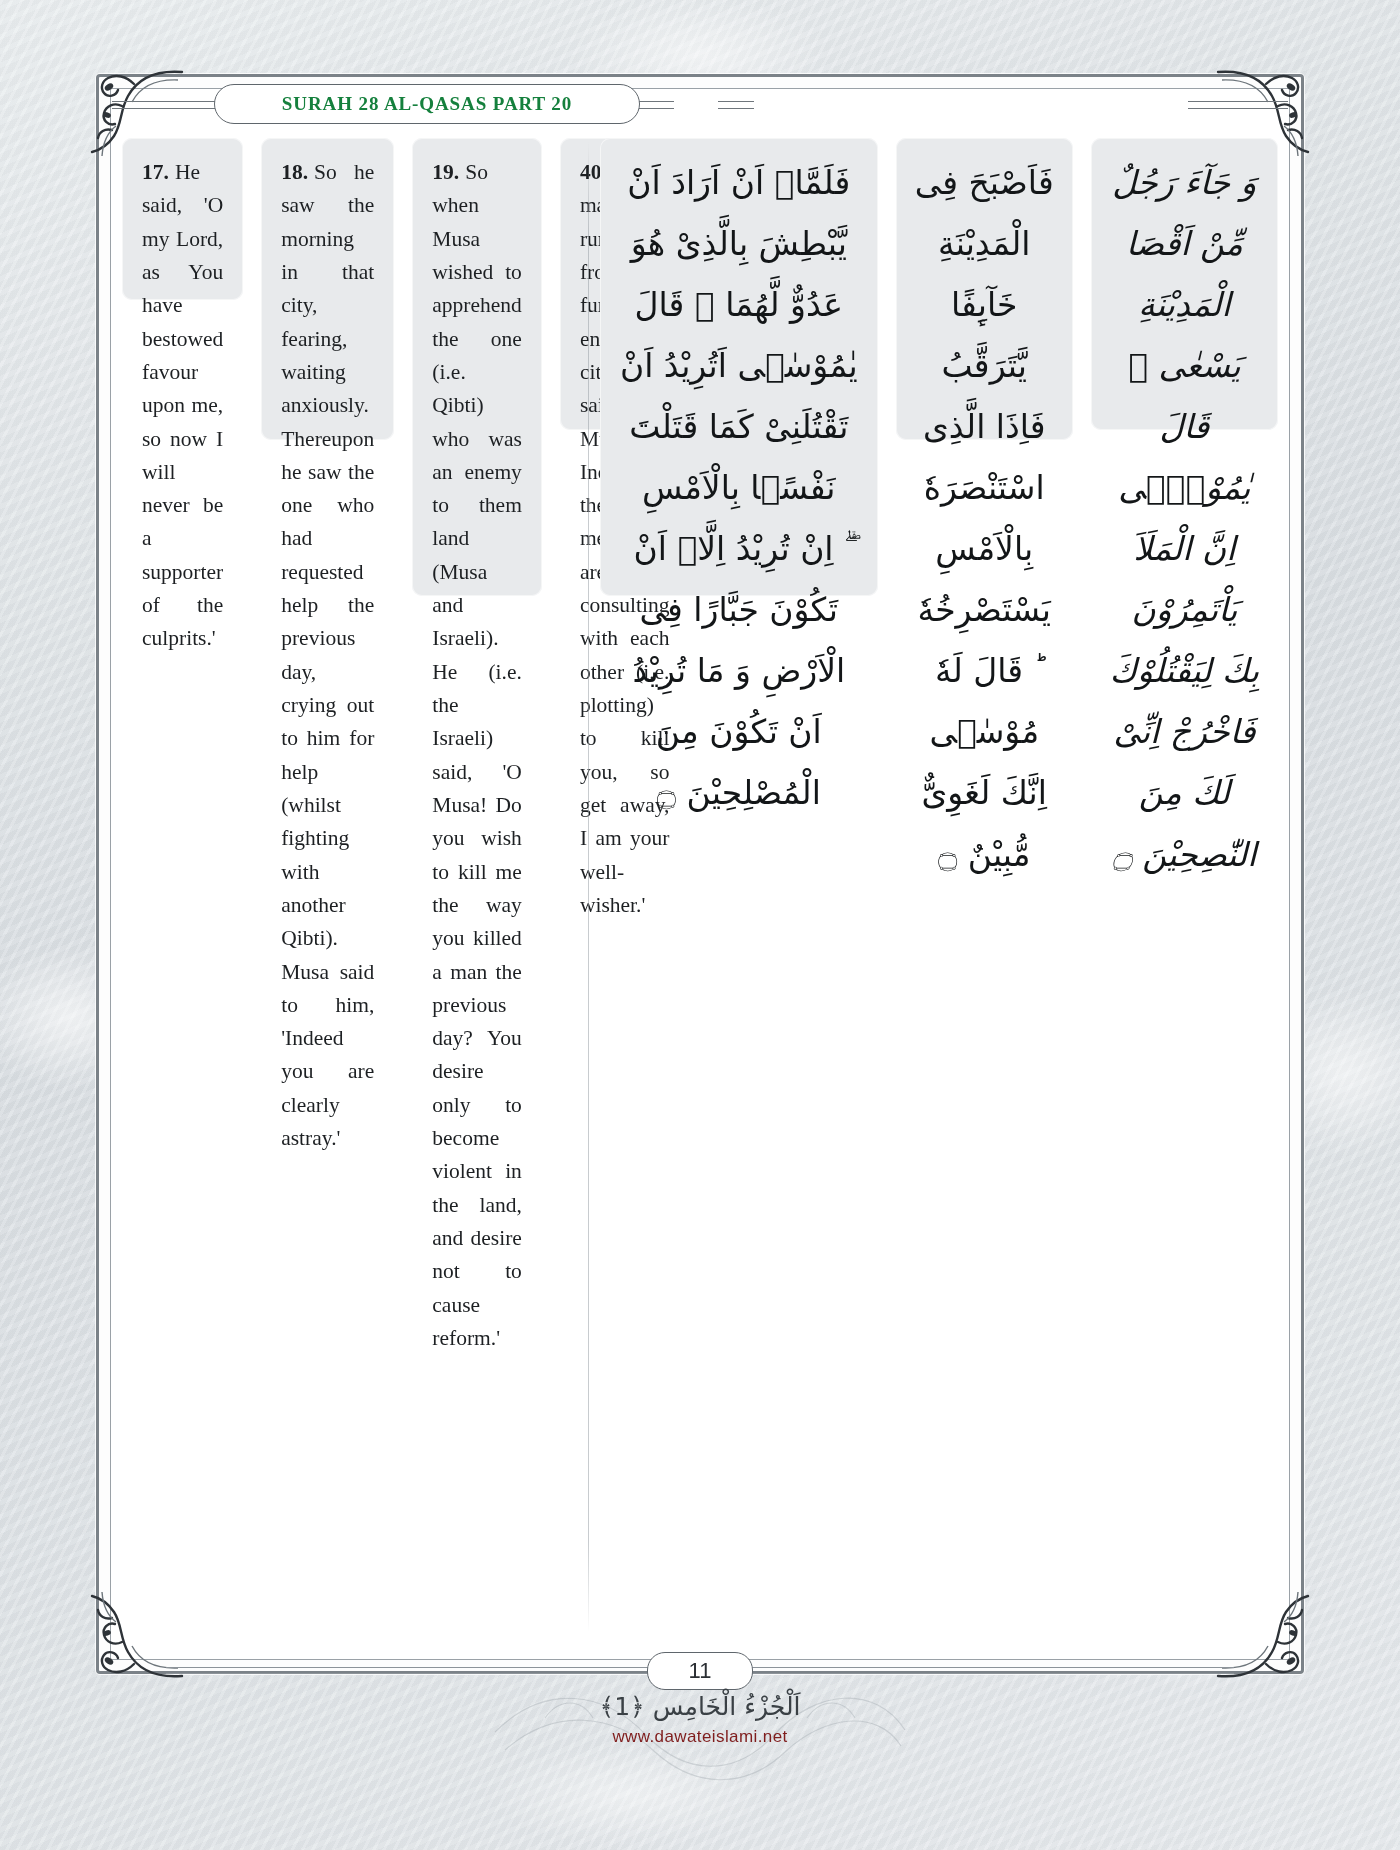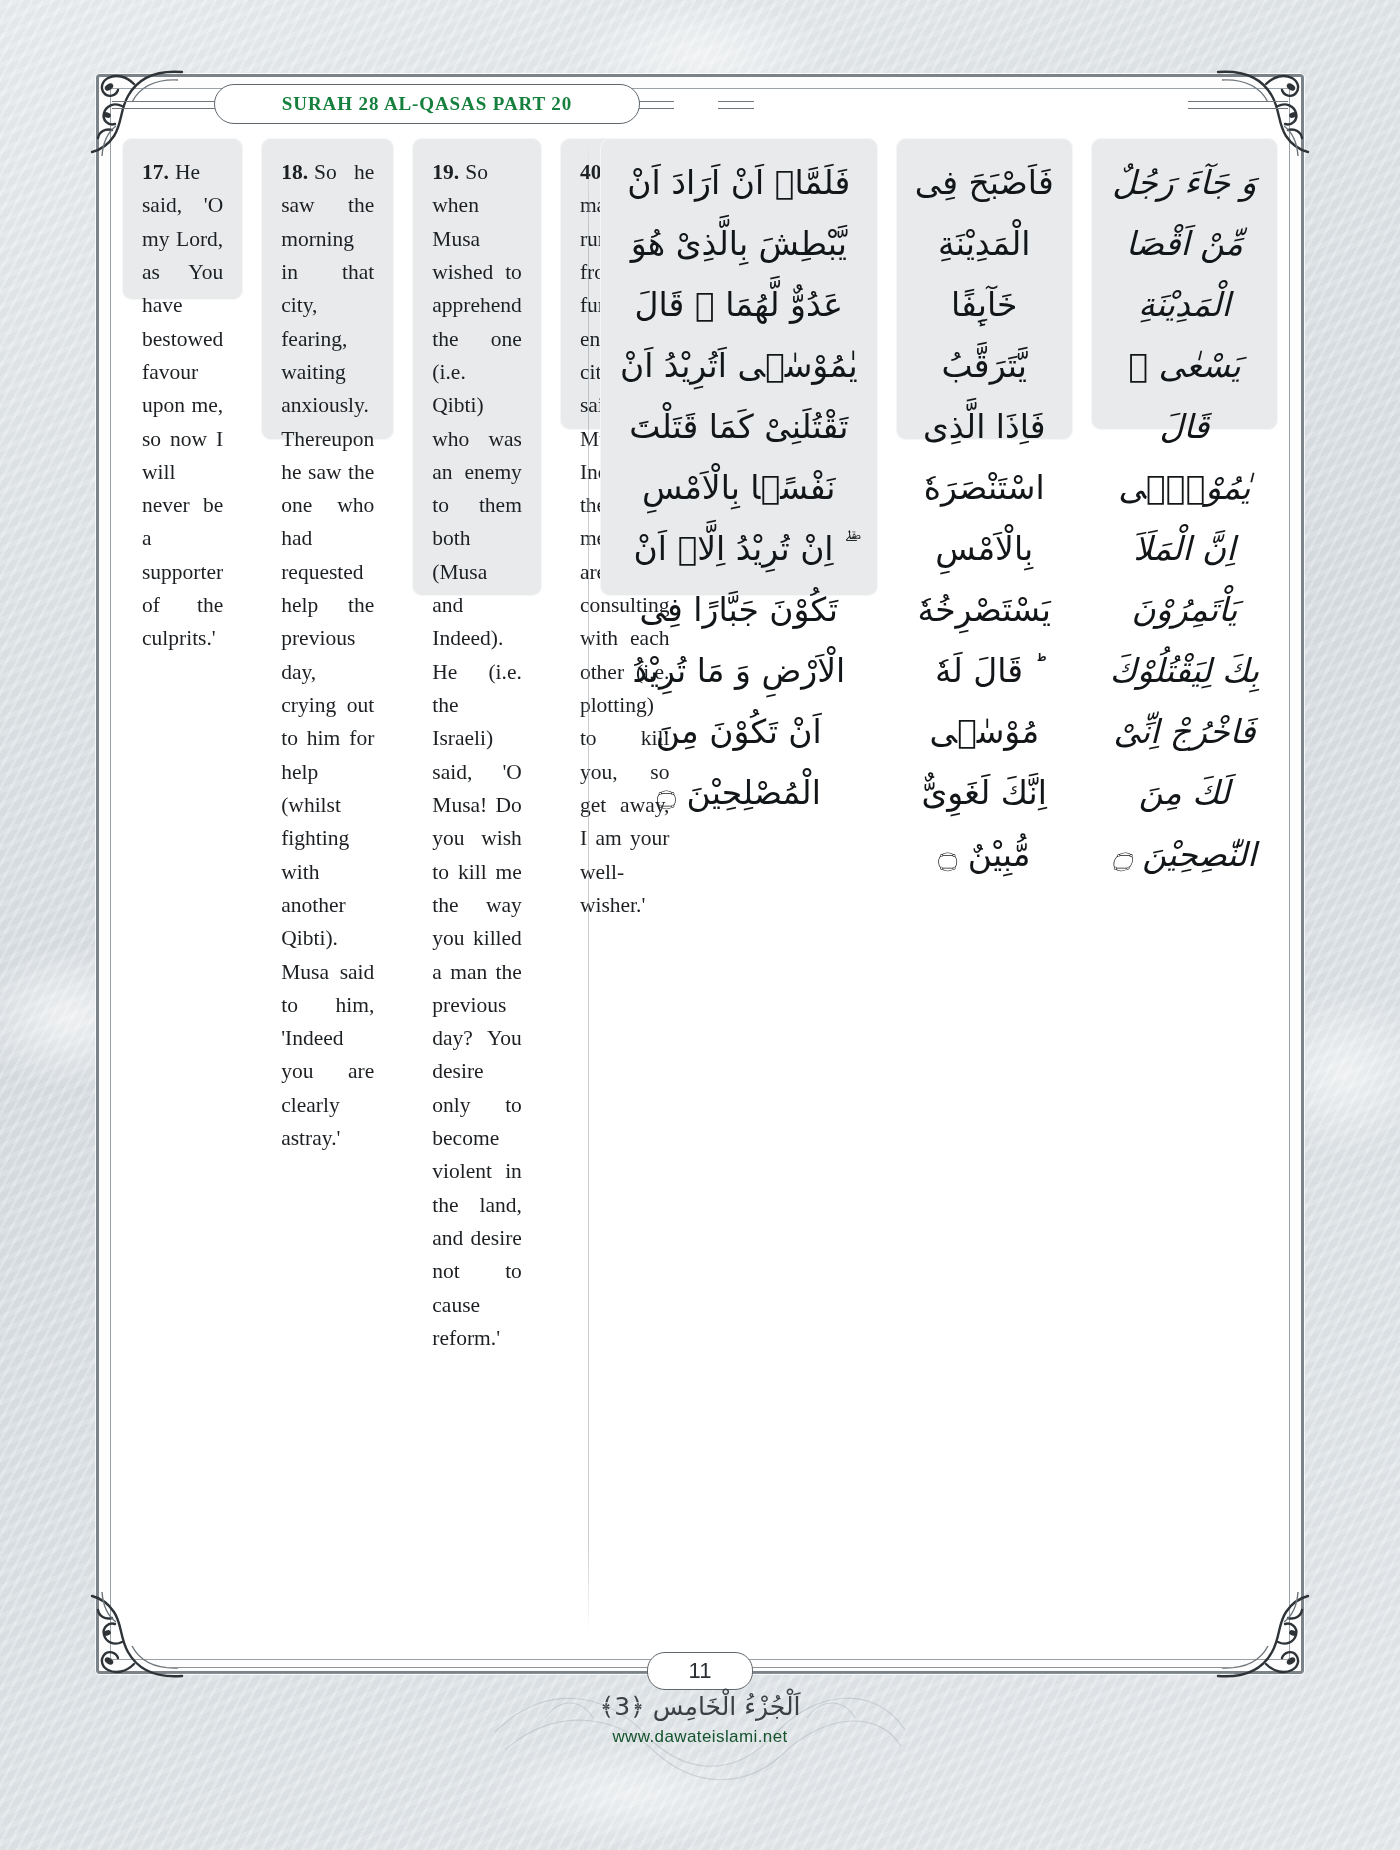--- a/index.html
+++ b/index.html
@@ -235,21 +235,21 @@
     font-family: "DejaVu Sans", sans-serif;
     font-size: 25px;
     color: #3a4045;
     direction: rtl;
     margin-bottom: 6px;
   }
   .site-line {
     font-family: "Liberation Sans", sans-serif;
     font-size: 17px;
     letter-spacing: 0.4px;
-    color: #14532d;
+    color: #7f1d1d;
   }
 
   
   .footer-orn {
     position: absolute;
     left: 50%;
     transform: translateX(-50%);
     top: 1672px;
     width: 430px;
     height: 120px;
@@ -362,21 +362,21 @@
   <div class="columns">
 
     <div class="col english">
       <div class="verse-card en h17">
         <span class="vnum">17.</span><span>He said, 'O my Lord, as You have bestowed favour upon me, so now I will never be a supporter of the culprits.'</span>
       </div>
       <div class="verse-card en h18">
         <span class="vnum">18.</span><span>So he saw the morning in that city, fearing, waiting anxiously. Thereupon he saw the one who had requested help the previous day, crying out to him for help (whilst fighting with another Qibti). Musa said to him, 'Indeed you are clearly astray.'</span>
       </div>
       <div class="verse-card en h19">
-        <span class="vnum">19.</span><span>So when Musa wished to apprehend the one (i.e. Qibti) who was an enemy to them both (Musa and Indeed). He (i.e. the Israeli) said, 'O Musa! Do you wish to kill me the way you killed a man the previous day? You desire only to become violent in the land, and desire not to cause reform.'</span>
+        <span class="vnum">19.</span><span>So when Musa wished to apprehend the one (i.e. Qibti) who was an enemy to them land (Musa and Israeli). He (i.e. the Israeli) said, 'O Musa! Do you wish to kill me the way you killed a man the previous day? You desire only to become violent in the land, and desire not to cause reform.'</span>
       </div>
       <div class="verse-card en h20">
         <span class="vnum">40.</span><span>And a man came running from the further end of the city. He said, 'O Musa! Indeed the court members are consulting with each other (i.e. plotting) to kill you, so get away, I am your well-wisher.'</span>
       </div>
     </div>
 
     <div class="vdivider"></div>
 
     <div class="col arabic">
       <div class="verse-card ar h19a">
@@ -394,15 +394,15 @@
   <div class="footer-band">
     <div class="foot-rule l"></div>
     <div class="foot-rule r"></div>
     <div class="page-badge">
       <span>11</span>
     </div>
   </div>
 </div>
 
 <div class="sheet-footer">
-  <div class="juz-line">اَلْجُزْءُ الْخَامِس ﴿3﴾</div>
+  <div class="juz-line">اَلْجُزْءُ الْخَامِس ﴿1﴾</div>
   <div class="site-line">www.dawateislami.net</div>
 </div>
 
 </body></html>

